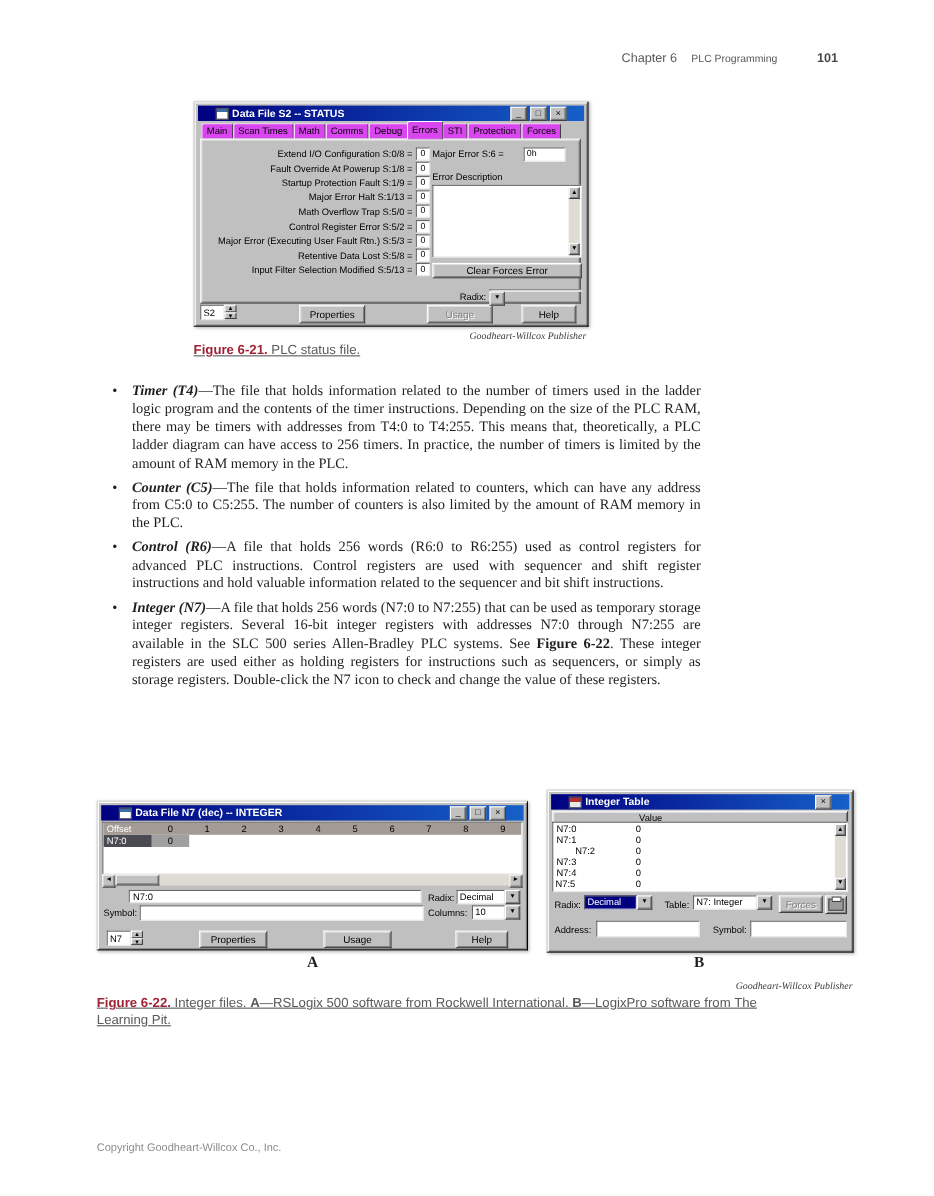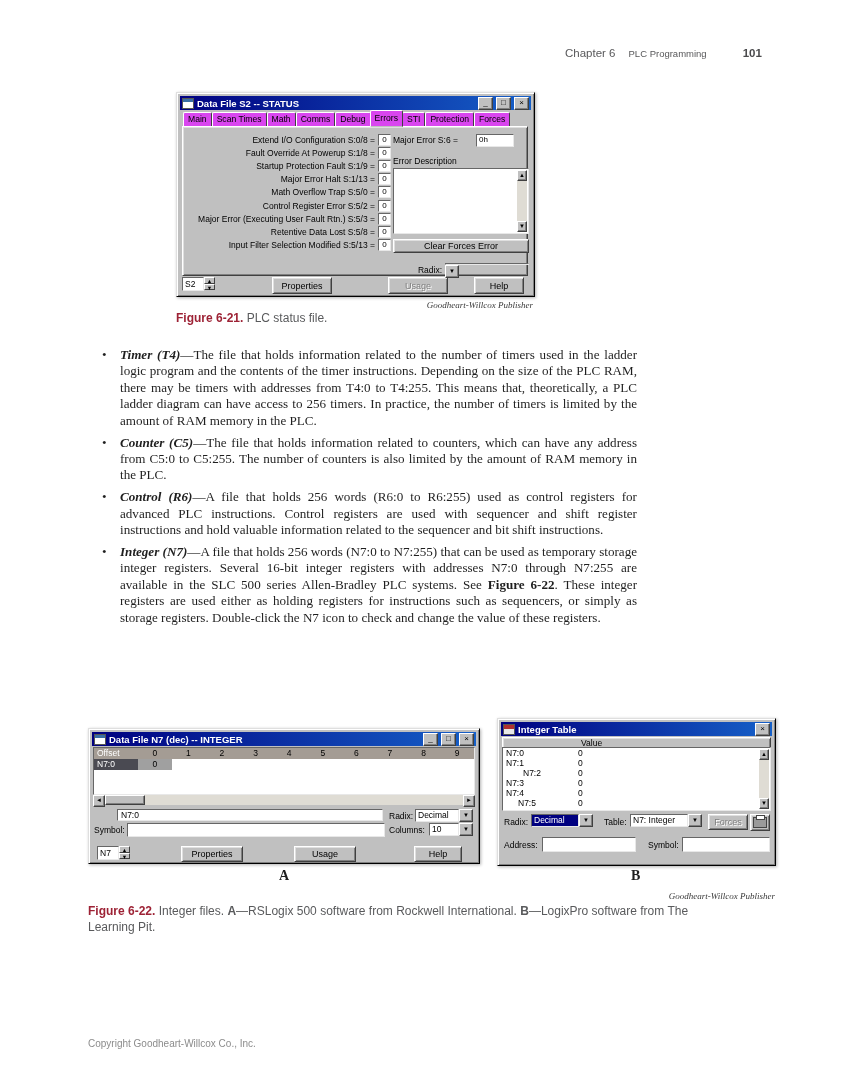--- a/index.html
+++ b/index.html
@@ -7,41 +7,41 @@
        font-family:"Liberation Sans",sans-serif;color:#2a2a2a;}
   .abs{position:absolute;}
 
   
   .pagehead{position:absolute;top:47px;left:565px;display:flex;align-items:baseline;
             font-size:11.5px;color:#58585a;}
   .pagehead .ttl{margin-left:13px;}
   .pagehead .pgnum{margin-left:36px;font-weight:bold;color:#4a4a4c;}
   .credit{position:absolute;font-family:"Liberation Serif",serif;font-style:italic;
           font-size:9px;color:#3a3a3a;text-align:right;}
-  .figcap{position:absolute;font-size:12px;line-height:15.5px;color:#595a5c;}
+  .figcap{position:absolute;font-size:12px;line-height:15.5px;color:#595a5c;text-decoration:underline;}
   .figcap .fb{font-weight:bold;color:#9d2235;}
   .figcap .cb{font-weight:bold;color:#595a5c;}
   .bullets{position:absolute;left:88px;top:347px;width:549px;
            font-family:"Liberation Serif",serif;font-size:13.1px;line-height:16.4px;
            color:#1f1f1f;text-align:justify;}
   .bullet{position:relative;padding-left:32px;margin-bottom:5.5px;}
   .bullet .dot{position:absolute;left:14px;top:0;}
   .term{font-weight:bold;font-style:italic;}
   .bold{font-weight:bold;}
   .ablabel{position:absolute;font-family:"Liberation Serif",serif;font-weight:bold;
            font-size:14px;color:#1f1f1f;}
   .footer{position:absolute;left:88px;top:1038px;font-size:10px;color:#8c8c8c;}
 
   
   .win{position:absolute;background:#c0c0c0;border:1px solid;border-color:#dfdfdf #000 #000 #dfdfdf;
        box-shadow:inset 1px 1px 0 #fff,inset -1px -1px 0 #808080,1px 1px 3px rgba(0,0,0,.3);
        font-size:9px;color:#000;}
   .tbar{position:absolute;left:3px;right:3px;top:3px;height:14px;
         background:linear-gradient(90deg,#000080,#1660c8);display:flex;align-items:center;
-        padding:0 2px;gap:3px;}
+        padding:0 16px;gap:3px;}
   .ttl{color:#fff;font-weight:bold;font-size:9.5px;flex:1;white-space:nowrap;overflow:hidden;}
   .tbtn{width:13px;height:11px;background:#c0c0c0;border:1px solid;border-color:#fff #404040 #404040 #fff;
         box-shadow:inset -1px -1px 0 #808080;font-size:8px;line-height:9px;text-align:center;flex:0 0 auto;}
   .ticon{width:10px;height:9px;background:linear-gradient(180deg,#3a6ea5 0 3px,#fff 3px);
          border:1px solid #555;flex:0 0 auto;}
   .ticon.red{background:linear-gradient(180deg,#b03030 0 4px,#e8e8e8 4px);}
   .btn{background:#c0c0c0;border:1px solid;border-color:#fff #404040 #404040 #fff;
        box-shadow:inset 1px 1px 0 #dfdfdf,inset -1px -1px 0 #808080;
        display:flex;align-items:center;justify-content:center;font-size:9px;}
   .btn.dis{color:#808080;text-shadow:1px 1px 0 #fff;}
@@ -301,21 +301,21 @@
       </div>
     <div style="display:flex;height:10px;">
         <span style="width:75px;padding-left:3px;font-size:8.5px;line-height:10px;box-sizing:border-box;">N7:3</span>
         <span style="font-size:8.5px;line-height:10px;">0</span>
       </div>
     <div style="display:flex;height:10px;">
         <span style="width:75px;padding-left:3px;font-size:8.5px;line-height:10px;box-sizing:border-box;">N7:4</span>
         <span style="font-size:8.5px;line-height:10px;">0</span>
       </div>
     <div style="display:flex;height:10px;">
-        <span style="width:75px;padding-left:15px;font-size:8.5px;line-height:10px;box-sizing:border-box;">N7:5</span>
+        <span style="width:75px;padding-left:2px;font-size:8.5px;line-height:10px;box-sizing:border-box;">N7:5</span>
         <span style="font-size:8.5px;line-height:10px;">0</span>
       </div>
     <div class="vscroll">
       <span class="sbh">▲</span>
       <span class="strack"></span>
       <span class="sbh">▼</span>
     </div>
   </div>
 
   <div class="abs" style="left:0;top:95px;width:100%;height:15px;">

